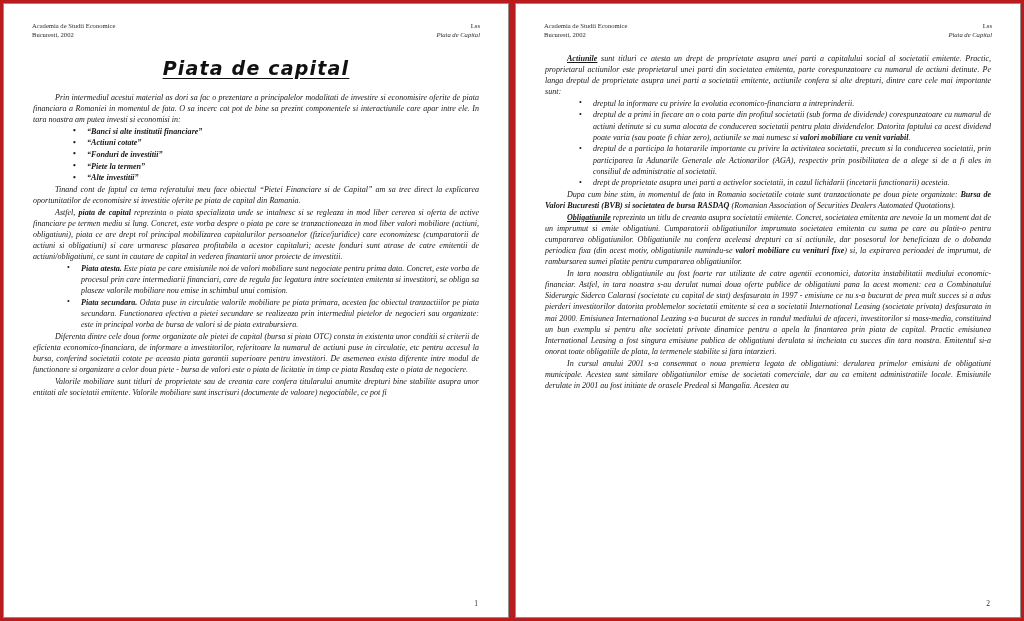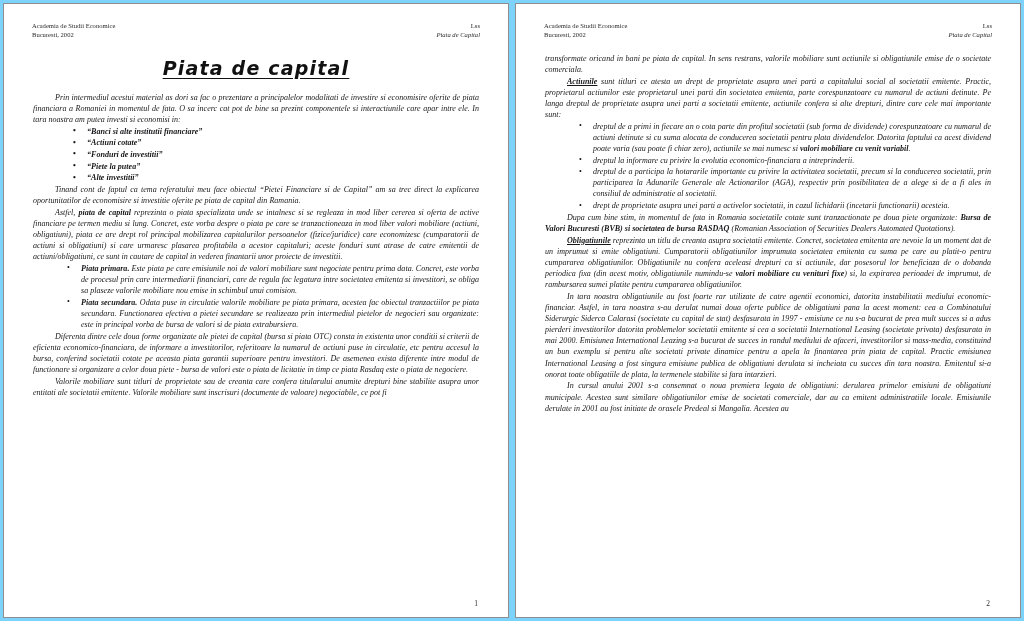--- a/index.html
+++ b/index.html
@@ -12,21 +12,21 @@
   }
   body {
     font-family: "Liberation Serif", serif;
   }
   .viewer {
     position: relative;
     width: 1024px;
     height: 621px;
     display: flex;
     gap: 8px;
-    background: #7dd3fc;
+    background: #b91c1c;
   }
   .page {
     position: relative;
     background: #ffffff;
     width: 504px;
     height: 613px;
     margin-top: 4px;
     box-sizing: border-box;
     padding: 18px 26px 10px 26px;
     box-shadow: 0 0 0 1px #8d8d8d;
@@ -134,31 +134,31 @@
     <h1 class="doc-title">Piata de capital</h1>
 
     <div class="body-text">
 
       <p class="para">Prin intermediul acestui material as dori sa fac o prezentare a principalelor modalitati de investire si economisire oferite de piata financiara a Romaniei in momentul de fata. O sa incerc cat pot de bine sa prezint componentele si interactiunile care apar intre ele. In tara noastra am putea investi si economisi in:</p>
 
       <ul class="bullets tight">
         <li>“Banci si alte institutii financiare”</li>
         <li>“Actiuni cotate”</li>
         <li>“Fonduri de investitii”</li>
-        <li>“Piete la putea”</li>
+        <li>“Piete la termen”</li>
         <li>“Alte investitii”</li>
       </ul>
 
       <p class="para">Tinand cont de faptul ca tema referatului meu face obiectul “Pietei Financiare si de Capital” am sa trec direct la explicarea oportunitatilor de economisire si investitie oferite pe piata de capital din Ramania.</p>
 
       <p class="para"><span>Astfel, </span><b>piata de capital</b><span> reprezinta o piata specializata unde se intalnesc si se regleaza in mod liber cererea si oferta de active financiare pe termen mediu si lung. Concret, este vorba despre o piata pe care se tranzactioneaza in mod liber valori mobiliare (actiuni, obligatiuni), piata ce are drept rol principal mobilizarea capitalurilor persoanelor (fizice/juridice) care economizesc (cumparatorii de actiuni si obligatiuni) si care urmaresc plasarea profitabila a acestor capitaluri; aceste fonduri sunt atrase de catre emitentii de actiuni/obligatiuni, ce sunt in cautare de capital in vederea finantarii unor proiecte de investitii.</span></p>
 
 
       <ul class="bullets wide">
-        <li><b>Piata primara.</b><span> Este piata pe care emisiunile noi de valori mobiliare sunt negociate pentru prima data. Concret, este vorba de procesul prin care intermediarii financiari, care de regula fac legatura intre societatea emitenta si investitori, se obliga sa plaseze valorile mobiliare nou emise in schimbul unui comision.</span></li>
+        <li><b>Piata atesta.</b><span> Este piata pe care emisiunile noi de valori mobiliare sunt negociate pentru prima data. Concret, este vorba de procesul prin care intermediarii financiari, care de regula fac legatura intre societatea emitenta si investitori, se obliga sa plaseze valorile mobiliare nou emise in schimbul unui comision.</span></li>
         <li><b>Piata secundara.</b><span> Odata puse in circulatie valorile mobiliare pe piata primara, acestea fac obiectul tranzactiilor pe piata secundara. Functionarea efectiva a pietei secundare se realizeaza prin intermediul pietelor de negocieri sau organizate: este in principal vorba de bursa de valori si de piata extrabursiera.</span></li>
       </ul>
 
       <p class="para">Diferenta dintre cele doua forme organizate ale pietei de capital (bursa si piata OTC) consta in existenta unor conditii si criterii de eficienta economico-financiara, de informare a investitorilor, referitoare la numarul de actiuni puse in circulatie, etc pentru accesul la bursa, conferind societatii cotate pe aceasta piata garantii superioare pentru investitori. De asemenea exista diferente intre modul de functionare si organizare a celor doua piete - bursa de valori este o piata de licitatie in timp ce piata Rasdaq este o piata de negociere.</p>
 
       <p class="para">Valorile mobiliare sunt titluri de proprietate sau de creanta care confera titularului anumite drepturi bine stabilite asupra unor entitati ale societatii emitente. Valorile mobiliare sunt inscrisuri (documente de valoare) negociabile, ce pot fi</p>
 
     </div>
 
     <div class="pg-number">1</div>
@@ -172,27 +172,26 @@
         <div>Bucuresti, 2002</div>
       </div>
       <div class="hdr-right">
         <div>Lss</div>
         <div class="hdr-line2-right">Piata de Capital</div>
       </div>
     </div>
 
     <div class="body-text" style="margin-top:13px">
 
-      <p class="para noindent">transformate oricand in bani pe piata de capital. In sens restrans, valorile mobiliare sunt actiunile si obligatiunile emise de o societate comerciala.</p>
 
       <p class="para"><b class="u">Actiunile</b><span> sunt titluri ce atesta un drept de proprietate asupra unei parti a capitalului social al societatii emitente. Practic, proprietarul actiunilor este proprietarul unei parti din societatea emitenta, parte corespunzatoare cu numarul de actiuni detinute. Pe langa dreptul de proprietate asupra unei parti a societatii emitente, actiunile confera si alte drepturi, dintre care cele mai importante sunt:</span></p>
 
       <ul class="bullets wide">
+        <li><span>dreptul la informare cu privire la evolutia economico-financiara a intreprinderii.</span></li>
         <li><span>dreptul de a primi in fiecare an o cota parte din profitul societatii (sub forma de dividende) corespunzatoare cu numarul de actiuni detinute si cu suma alocata de conducerea societatii pentru plata dividendelor. Datorita faptului ca acest dividend poate varia (sau poate fi chiar zero), actiunile se mai numesc si </span><b>valori mobiliare cu venit variabil</b><span>.</span></li>
-        <li><span>dreptul la informare cu privire la evolutia economico-financiara a intreprinderii.</span></li>
         <li><span>dreptul de a participa la hotararile importante cu privire la activitatea societatii, precum si la conducerea societatii, prin participarea la Adunarile Generale ale Actionarilor (AGA), respectiv prin posibilitatea de a alege si de a fi ales in consiliul de administratie al societatii.</span></li>
         <li><span>drept de proprietate asupra unei parti a activelor societatii, in cazul lichidarii (incetarii functionarii) acesteia.</span></li>
       </ul>
 
       <p class="para"><span>Dupa cum bine stim, in momentul de fata in Romania societatile cotate sunt tranzactionate pe doua piete organizate: </span><b>Bursa de Valori Bucuresti (BVB) si societatea de bursa RASDAQ</b><span> (Romanian Association of Securities Dealers Automated Quotations).</span></p>
 
       <p class="para"><b class="u">Obligatiunile</b><span> reprezinta un titlu de creanta asupra societatii emitente. Concret, societatea emitenta are nevoie la un moment dat de un imprumut si emite obligatiuni. Cumparatorii obligatiunilor imprumuta societatea emitenta cu suma pe care au platit-o pentru cumpararea obligatiunilor. Obligatiunile nu confera aceleasi drepturi ca si actiunile, dar posesorul lor beneficiaza de o dobanda periodica fixa (din acest motiv, obligatiunile numindu-se </span><b>valori mobiliare cu venituri fixe</b><span>) si, la expirarea perioadei de imprumut, de rambursarea sumei platite pentru cumpararea obligatiunilor.</span></p>
 
       <p class="para">In tara noastra obligatiunile au fost foarte rar utilizate de catre agentii economici, datorita instabilitatii mediului economic-financiar. Astfel, in tara noastra s-au derulat numai doua oferte publice de obligatiuni pana la acest moment: cea a Combinatului Siderurgic Siderca Calarasi (societate cu capital de stat) desfasurata in 1997 - emisiune ce nu s-a bucurat de prea mult succes si a adus pierderi investitorilor datorita problemelor societatii emitente si cea a societatii International Leasing (societate privata) desfasurata in mai 2000. Emisiunea International Leazing s-a bucurat de succes in randul mediului de afaceri, investitorilor si mass-media, constituind un bun exemplu si pentru alte societati private dinamice pentru a apela la finantarea prin piata de capital. Practic emisiunea International Leasing a fost singura emisiune publica de obligatiuni derulata si incheiata cu succes din tara noastra. Emitentul si-a onorat toate obligatiile de plata, la termenele stabilite si fara intarzieri.</p>
 

